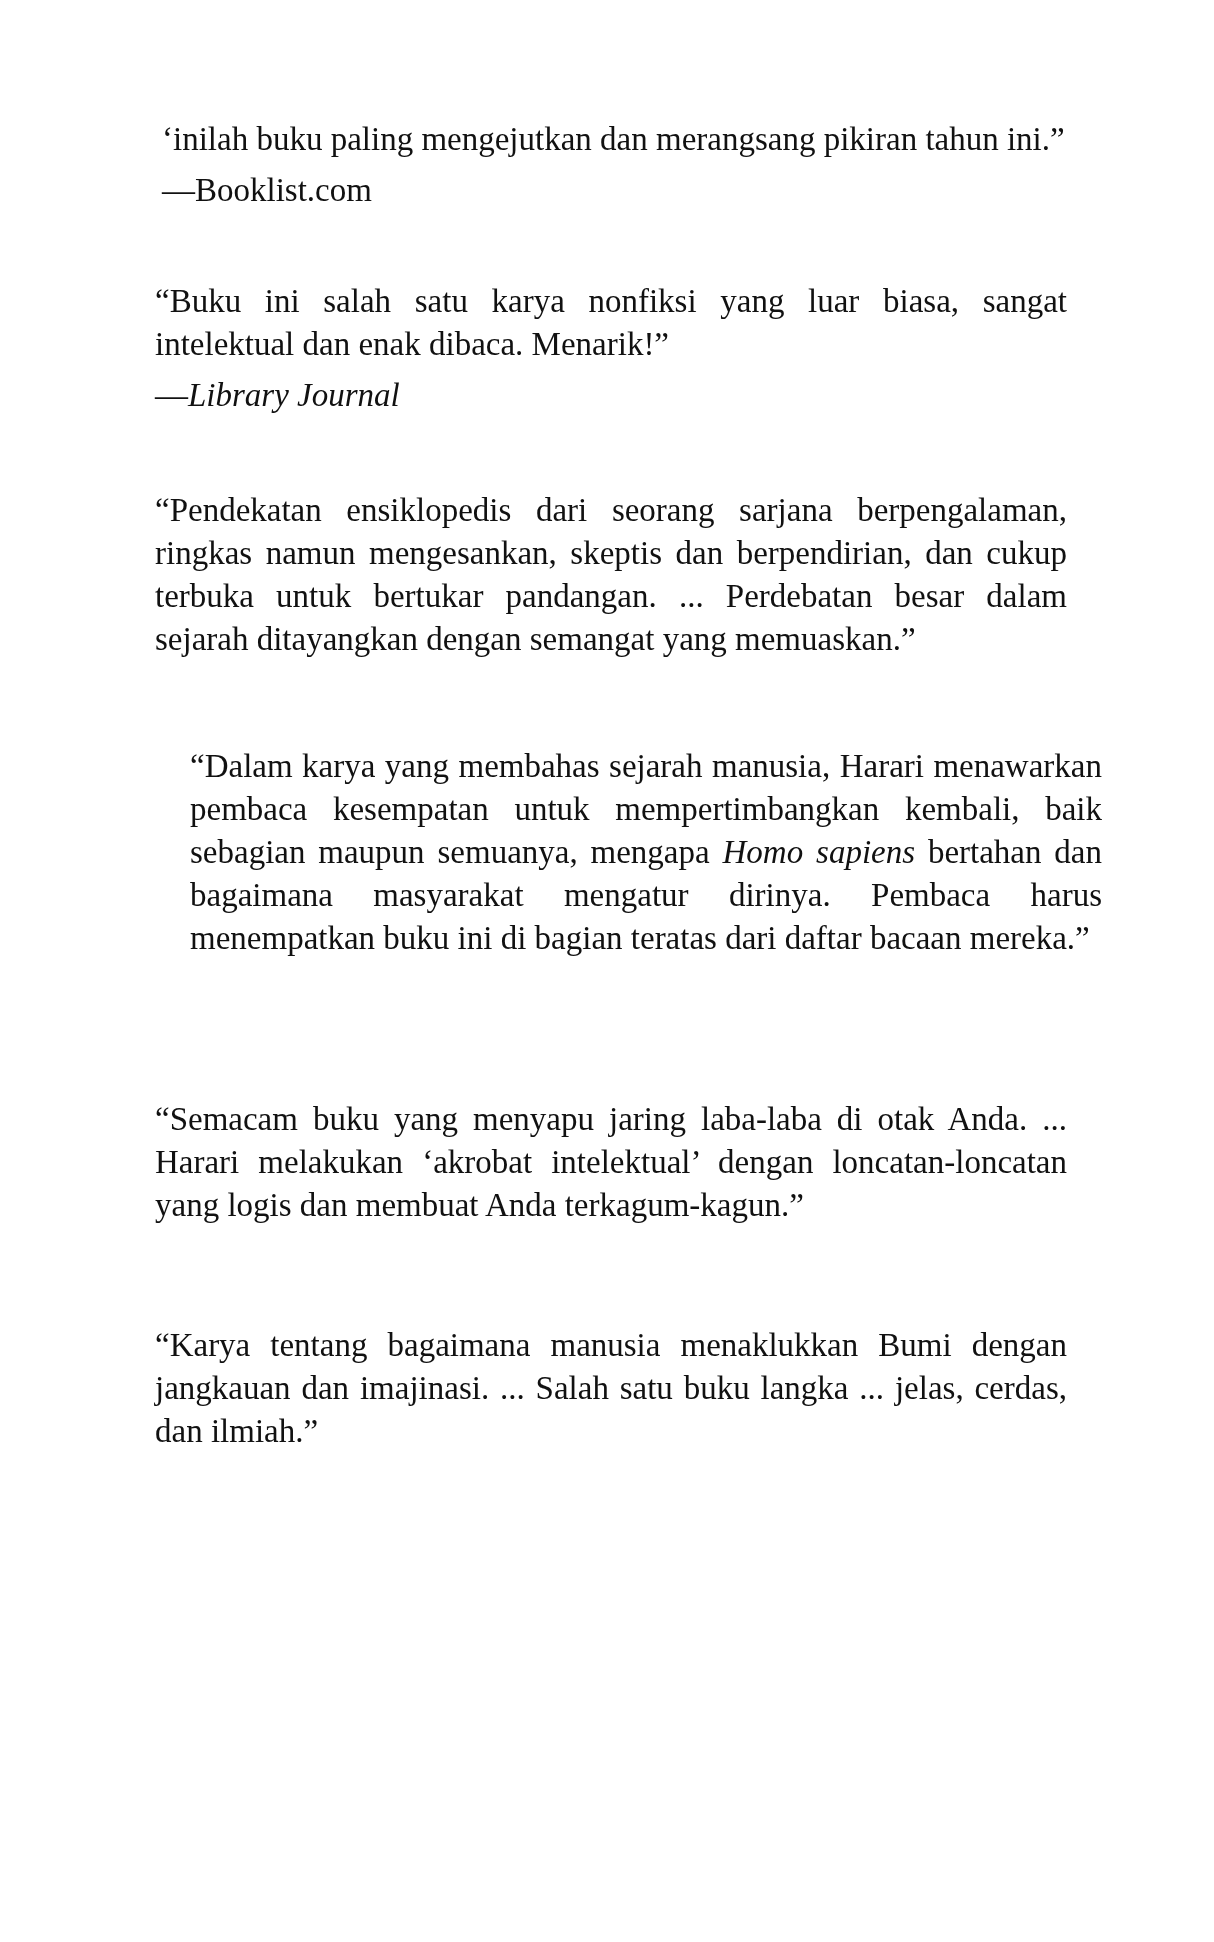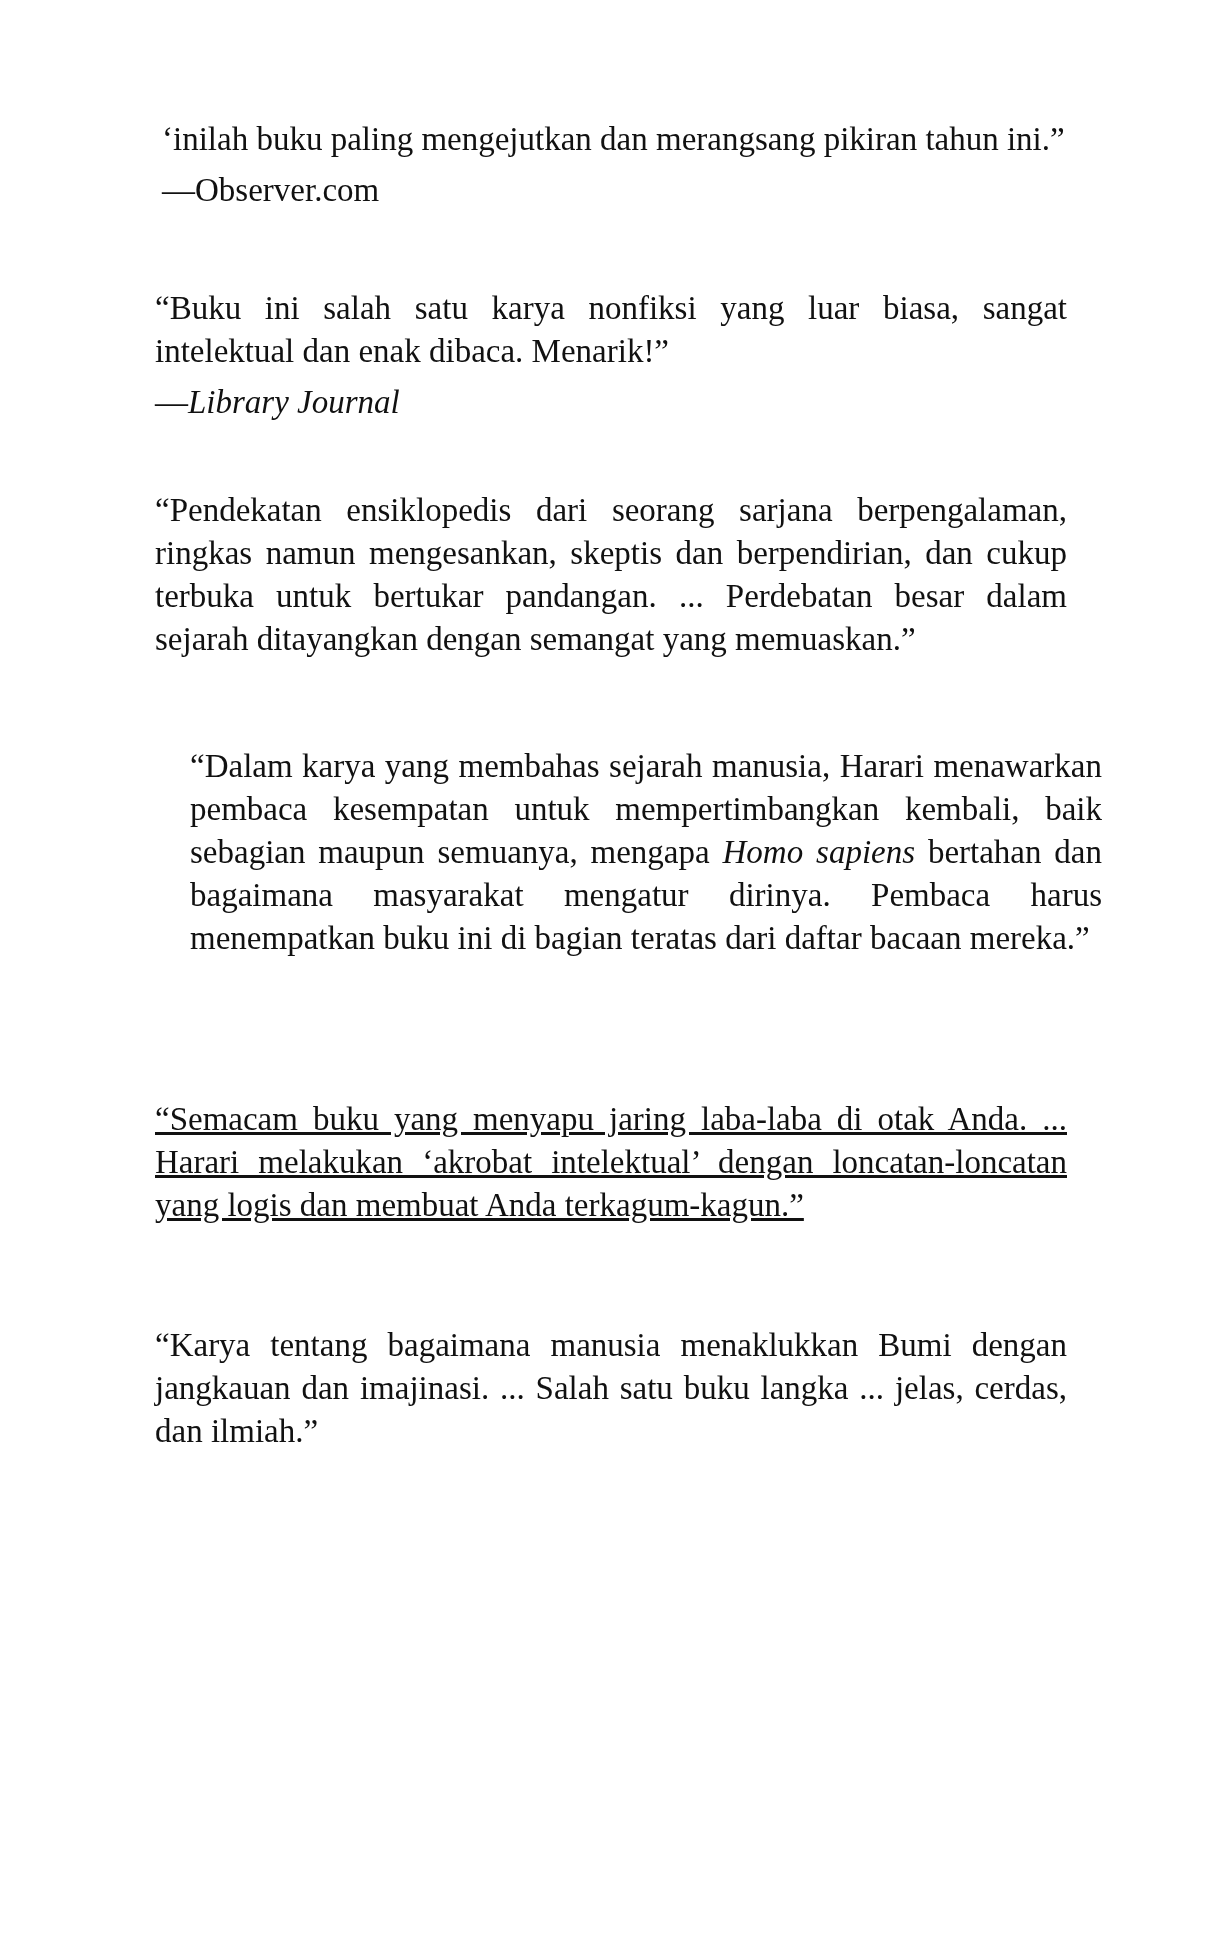--- a/index.html
+++ b/index.html
@@ -42,37 +42,37 @@
     }
     .it { font-style: italic; }
   </style>
 </head>
 <body>
 
 <div class="page">
 
   <div class="blurb" style="top:118px;margin-left:7px;">
     <p class="quote">‘inilah buku paling mengejutkan dan merangsang pikiran tahun ini.”</p>
-    <p class="attribution"><span>—</span><span>Observer.com</span></p>
+    <p class="attribution"><span>—</span><span>Booklist.com</span></p>
   </div>
 
-  <div class="blurb" style="top:287px;font-family:Liberation Serif, serif;">
+  <div class="blurb" style="top:280px;font-family:Liberation Serif, serif;">
     <p class="quote">“Buku ini salah satu karya nonfiksi yang luar biasa, sangat intelektual dan enak dibaca. Menarik!”</p>
     <p class="attribution"><span>—</span><span class="it">Library Journal</span></p>
   </div>
 
   <div class="blurb" style="top:481px;margin-top:8px;">
     <p class="quote">“Pendekatan ensiklopedis dari seorang sarjana berpengalaman, ringkas namun mengesankan, skeptis dan berpendirian, dan cukup terbuka untuk bertukar pandangan. ... Perdebatan besar dalam sejarah ditayangkan dengan semangat yang memuaskan.”</p>
   </div>
 
   <div class="blurb" style="top:745px;margin-left:35px;">
     <p class="quote"><span>“Dalam karya yang membahas sejarah manusia, Harari menawarkan pembaca kesempatan untuk mempertimbangkan kembali, baik sebagian maupun semuanya, mengapa </span><span class="it">Homo sapiens</span><span> bertahan dan bagaimana masyarakat mengatur dirinya. Pembaca harus menempatkan buku ini di bagian teratas dari daftar bacaan mereka.”</span></p>
   </div>
 
-  <div class="blurb" style="top:1098px;text-decoration:underline;">
+  <div class="blurb" style="top:1098px;">
     <p class="quote">“Semacam buku yang menyapu jaring laba-laba di otak Anda. ... Harari melakukan ‘akrobat intelektual’ dengan loncatan-loncatan yang logis dan membuat Anda terkagum-kagun.”</p>
   </div>
 
   <div class="blurb" style="top:1324px;">
     <p class="quote">“Karya tentang bagaimana manusia menaklukkan Bumi dengan jangkauan dan imajinasi. ... Salah satu buku langka ... jelas, cerdas, dan ilmiah.”</p>
   </div>
 
 </div>
 
 </body></html>

